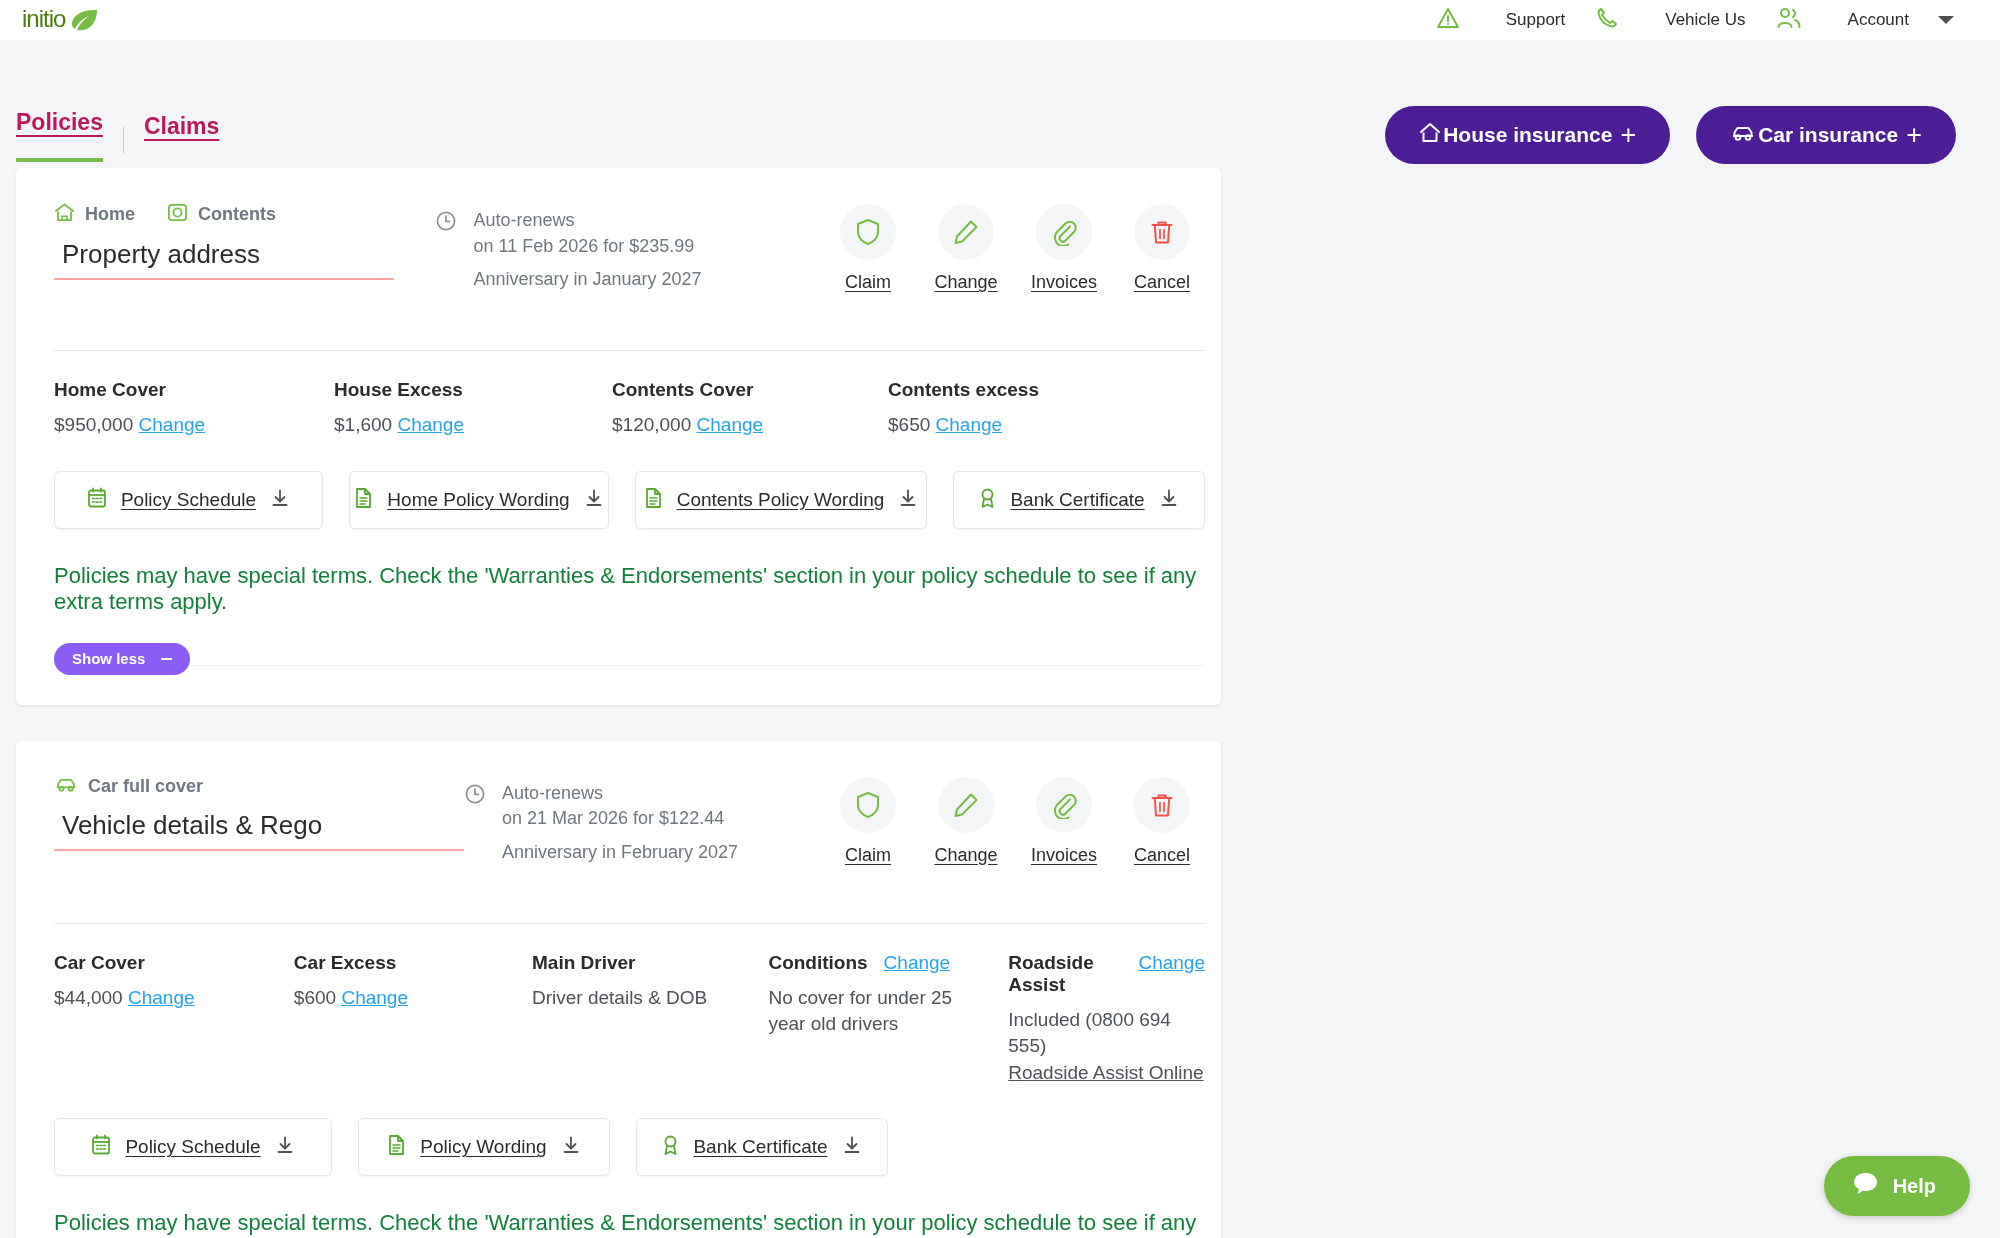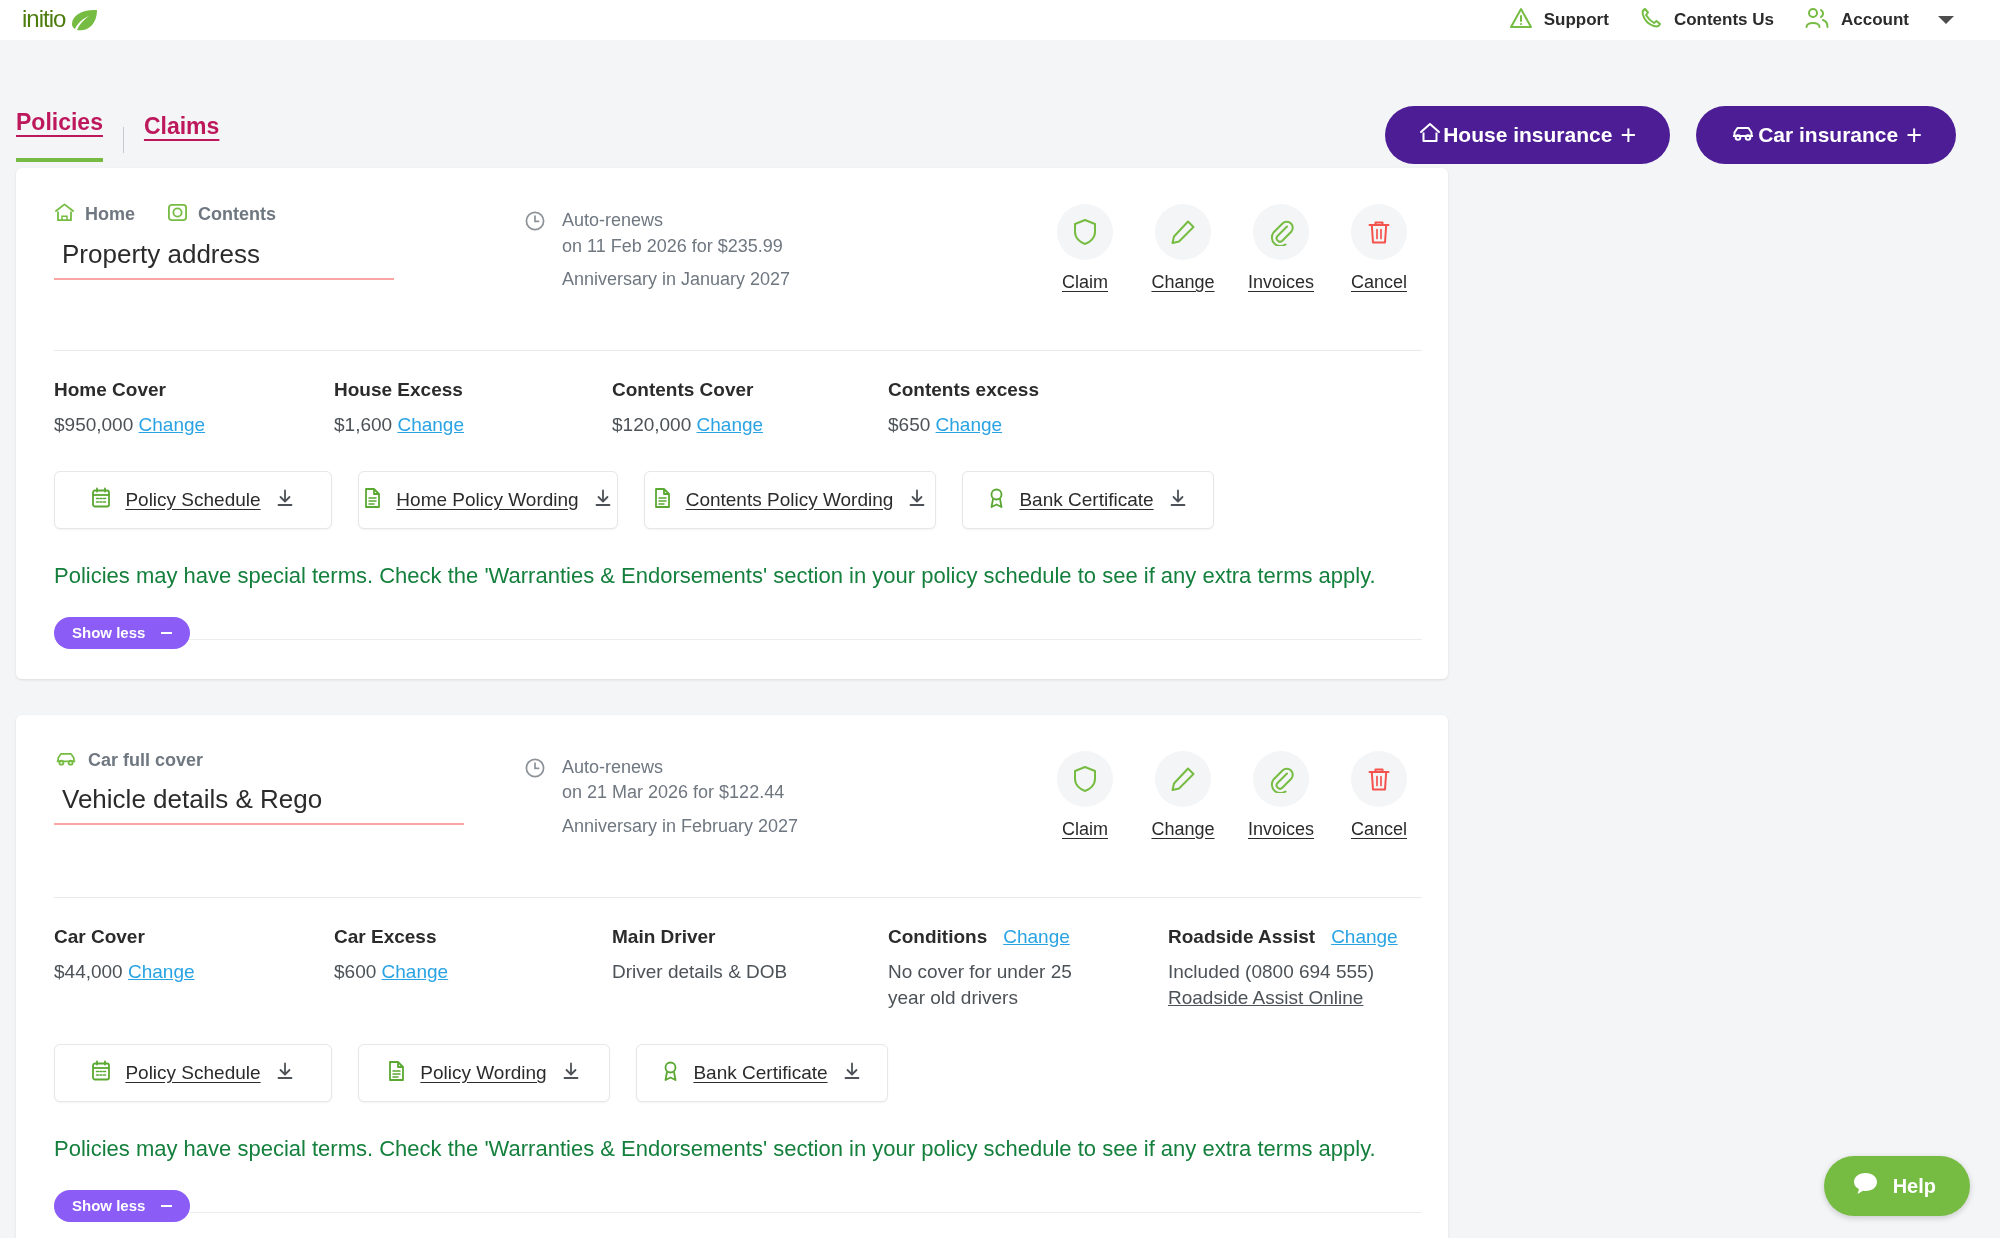--- a/index.html
+++ b/index.html
@@ -39,23 +39,24 @@
   }
   .top-nav-item {
     display: flex;
     align-items: center;
     gap: 11px;
     padding: 0 15px;
     cursor: pointer;
   }
   .top-nav-item span.lbl {
     font-size: 17px;
-    font-weight: 700;
+    font-weight: 400;
     color: #2b2b2b;
     white-space: nowrap;
+    margin-left: 35px;
   }
   .caret {
     margin-left: 14px;
     width: 0; height: 0;
     border-left: 8px solid transparent;
     border-right: 8px solid transparent;
     border-top: 8px solid #4d4d4d;
     cursor: pointer;
   }
 
@@ -108,23 +109,23 @@
     font-weight: 400;
     line-height: 1;
     margin-left: 6px;
   }
 
   
   .card {
     background: #ffffff;
     border-radius: 6px;
     margin: 0 0 0 16px;
-    width: 1432px;
+    width: 1205px;
     box-shadow: 0 1px 3px rgba(0,0,0,.10);
-    padding: 26px 26px 0 38px;
+    padding: 26px 16px 0 38px;
     position: relative;
   }
   .card + .card { margin-top: 36px; }
 
   .card-head { display: flex; align-items: flex-start; min-height: 140px; }
 
   .ph-left { width: 470px; padding-top: 8px; }
   .badges { display: flex; align-items: center; gap: 32px; margin-bottom: 6px; }
   .badge { display: flex; align-items: center; gap: 10px; }
   .badge .blbl { font-size: 18px; color: #6f7780; font-weight: 700; }
@@ -272,21 +273,21 @@
           </svg>
       </span>
       <span class="lbl">Support</span>
     </div>
     <div class="top-nav-item">
       <span>
         <svg width="24" height="24" viewBox="0 0 24 24">
             <path d="M6 3 C4 4 3 6 4 9 C5.5 14 10 18.5 15 20 C18 21 20 20 21 18 L17.5 15 L15 17 C12.5 15.5 8.5 11.5 7 9 L9 6.5 Z" fill="none" stroke="#76bc43" stroke-width="2" stroke-linejoin="round"></path>
           </svg>
       </span>
-      <span class="lbl">Contents Us</span>
+      <span class="lbl">Vehicle Us</span>
     </div>
     <div class="top-nav-item">
       <span>
         <svg width="26" height="24" viewBox="0 0 26 24">
             <circle cx="9" cy="7" r="4" fill="none" stroke="#76bc43" stroke-width="2"></circle>
             <path d="M2.5 21 C2.5 15.5 15.5 15.5 15.5 21" fill="none" stroke="#76bc43" stroke-width="2" stroke-linecap="round"></path>
             <path d="M17 4 a4 4 0 0 1 0 7" fill="none" stroke="#76bc43" stroke-width="2" stroke-linecap="round"></path>
             <path d="M19 14 c3 1 4.5 3.5 4.5 7" fill="none" stroke="#76bc43" stroke-width="2" stroke-linecap="round"></path>
           </svg>
       </span>

